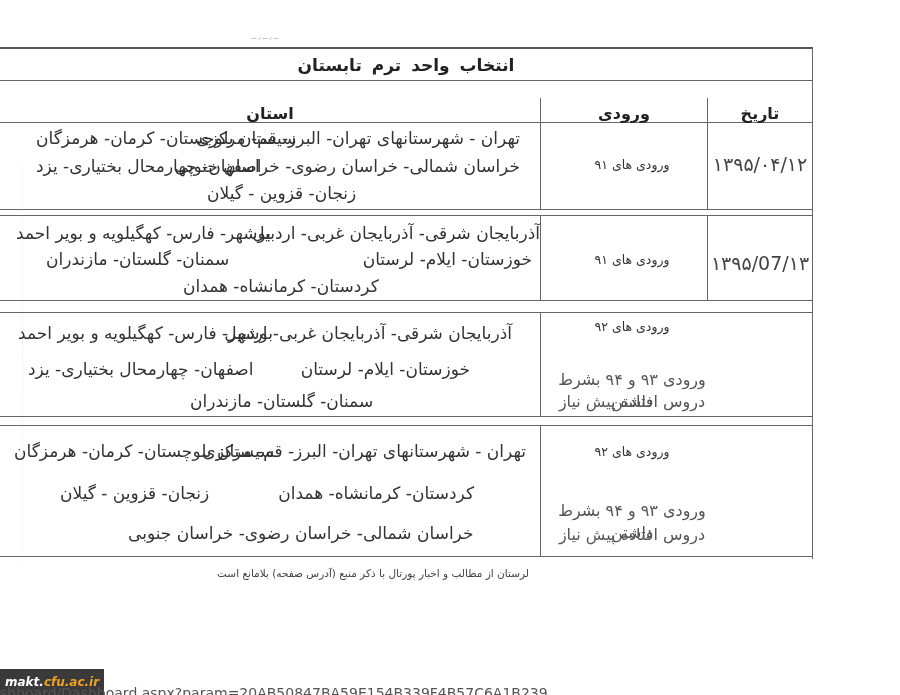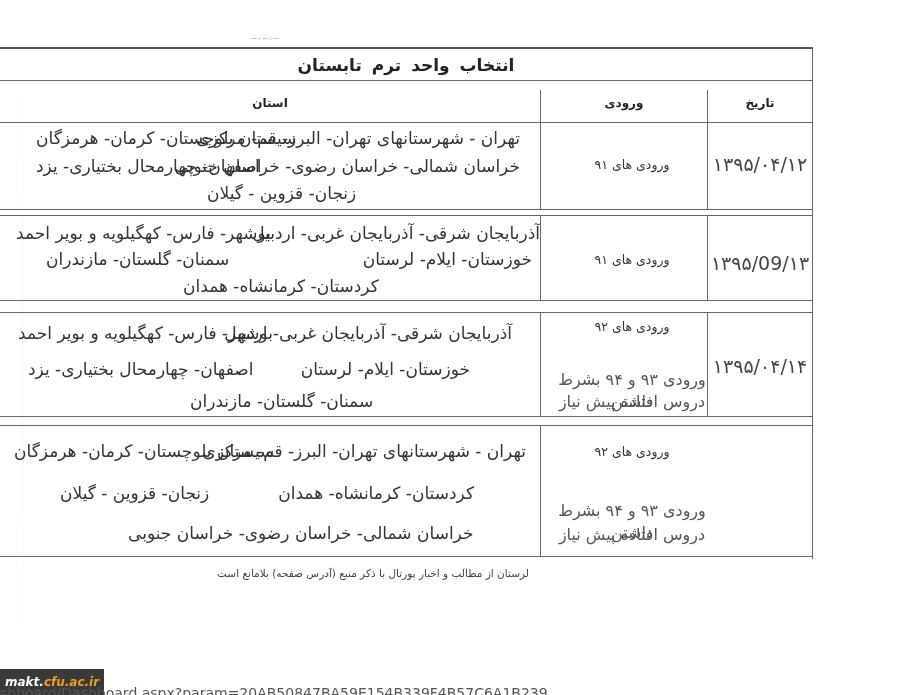--- a/index.html
+++ b/index.html
@@ -16,21 +16,21 @@
     border-top:2px solid #555; border-right:1.5px solid #666;
   }
   .row { position:absolute; left:0; width:812px; border-bottom:1.5px solid #666; box-sizing:border-box; }
   .cell { position:absolute; top:0; bottom:0; box-sizing:border-box; }
   .title-row { top:0; height:32px; }
   .title {
     position:absolute; left:0; right:0; top:6px; text-align:center; direction:rtl;
     font-weight:bold; font-size:17px; color:#222; word-spacing:4px;
   }
   .header-row { top:41px; height:33px; }
-  .hdr { font-weight:bold; font-size:12px; text-align:center; direction:rtl; padding-top:6px; color:#222;}
+  .hdr { font-weight:bold; font-size:16px; text-align:center; direction:rtl; padding-top:6px; color:#222;margin-top:8px;}
   .col-date { left:707px; width:105px; border-left:1.5px solid #666; }
   .col-entry { left:540px; width:167px; border-left:1.5px solid #666; }
   .col-prov { left:0; width:540px; }
   .gap { position:absolute; left:0; width:812px; border-bottom:1.5px solid #666; box-sizing:border-box; }
   .date-text {
     position:absolute; left:0; right:0; text-align:center; font-size:19px; color:#444;
     font-family:"DejaVu Sans", sans-serif; direction:rtl; letter-spacing:1px;
   }
   .entry-text { position:absolute; left:16px; right:0; text-align:center; font-size:12.5px; color:#333; direction:rtl; }
   .entry-note { font-size:16px; color:#555; line-height:22px; }
@@ -85,39 +85,36 @@
       <div class="prov-line" style="right:20px;top:33px;">خراسان شمالی- خراسان رضوی- خراسان جنوبی</div>
       <div class="prov-line" style="left:36px;top:5px;">سیستان بلوچستان- کرمان- هرمزگان</div>
       <div class="prov-line" style="left:36px;top:33px;">اصفهان- چهارمحال بختیاری- یزد</div>
       <div class="prov-line" style="left:207px;top:60px;">زنجان- قزوین - گیلان</div>
     </div>
   </div>
   <div class="gap" style="top:161px;height:6px;"></div>
 
   <div class="row" style="top:167px;height:85px;">
     <div class="cell col-date">
-      <div class="date-text" style="top:36px;">۱۳۹۵/09/۱۳</div>
+      <div class="date-text" style="top:36px;">۱۳۹۵/07/۱۳</div>
     </div>
     <div class="cell col-entry">
       <div class="entry-text" style="top:36px;">ورودی های ۹۱</div>
     </div>
     <div class="cell col-prov">
       <div class="prov-line" style="right:0;top:7px;">آذربایجان شرقی- آذربایجان غربی- اردبیل</div>
       <div class="prov-line" style="right:8px;top:33px;">خوزستان- ایلام- لرستان</div>
       <div class="prov-line" style="left:16px;top:7px;">بوشهر- فارس- کهگیلویه و بویر احمد</div>
       <div class="prov-line" style="left:46px;top:33px;">سمنان- گلستان- مازندران</div>
       <div class="prov-line" style="left:183px;top:60px;">کردستان- کرمانشاه- همدان</div>
     </div>
   </div>
   <div class="gap" style="top:252px;height:12px;"></div>
 
   <div class="row" style="top:264px;height:104px;">
-    <div class="cell col-date">
-      <div class="date-text" style="top:42px;">۱۳۹۵/۰۴/۱۴</div>
-    </div>
     <div class="cell col-entry">
       <div class="entry-text" style="top:6px;">ورودی های ۹۲</div>
       <div class="entry-text entry-note" style="top:56px;">ورودی ۹۳ و ۹۴ بشرط داشتن</div>
       <div class="entry-text entry-note" style="top:78px;">دروس افتاده پیش نیاز</div>
     </div>
     <div class="cell col-prov">
       <div class="prov-line" style="right:28px;top:10px;">آذربایجان شرقی- آذربایجان غربی- اردبیل</div>
       <div class="prov-line" style="right:70px;top:46px;">خوزستان- ایلام- لرستان</div>
       <div class="prov-line" style="left:18px;top:10px;">بوشهر- فارس- کهگیلویه و بویر احمد</div>
       <div class="prov-line" style="left:28px;top:46px;">اصفهان- چهارمحال بختیاری- یزد</div>

